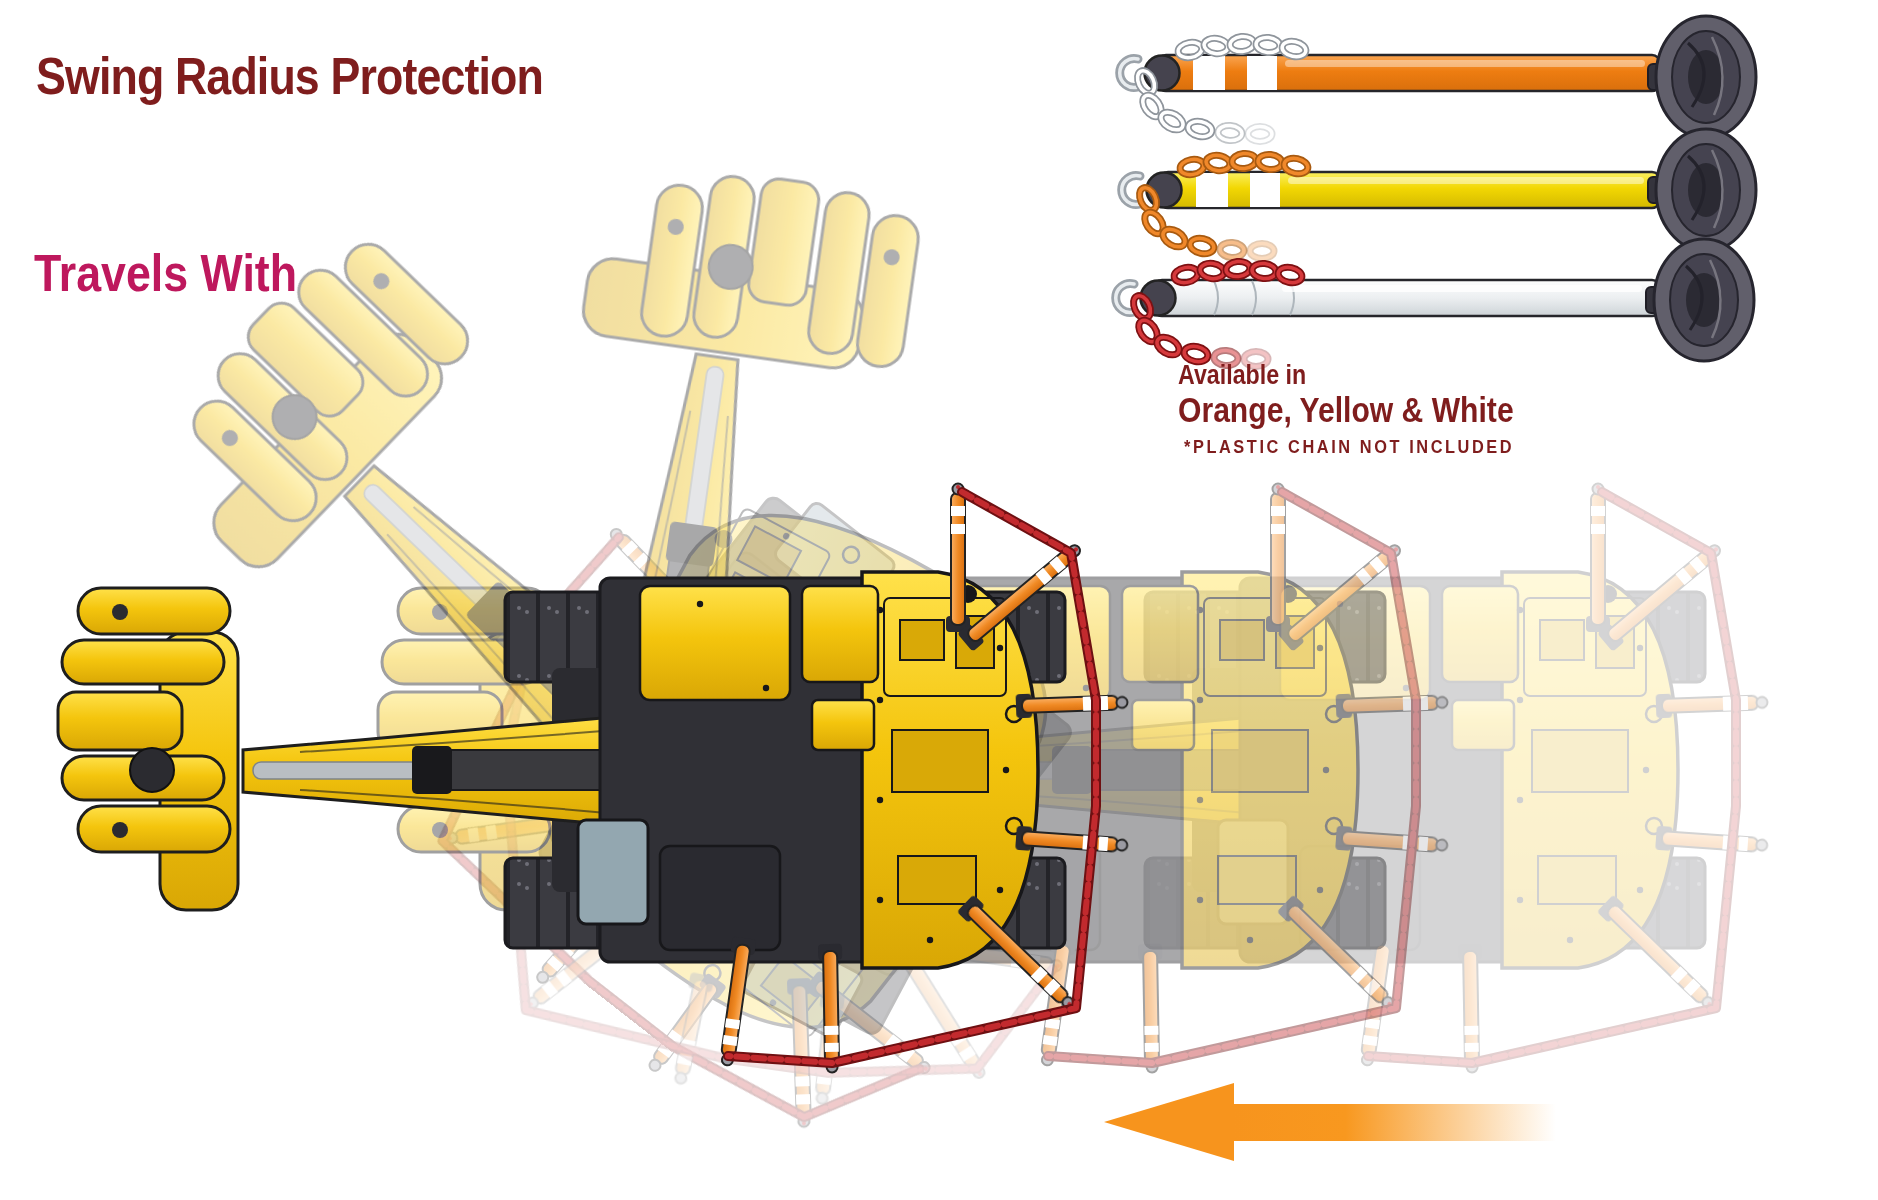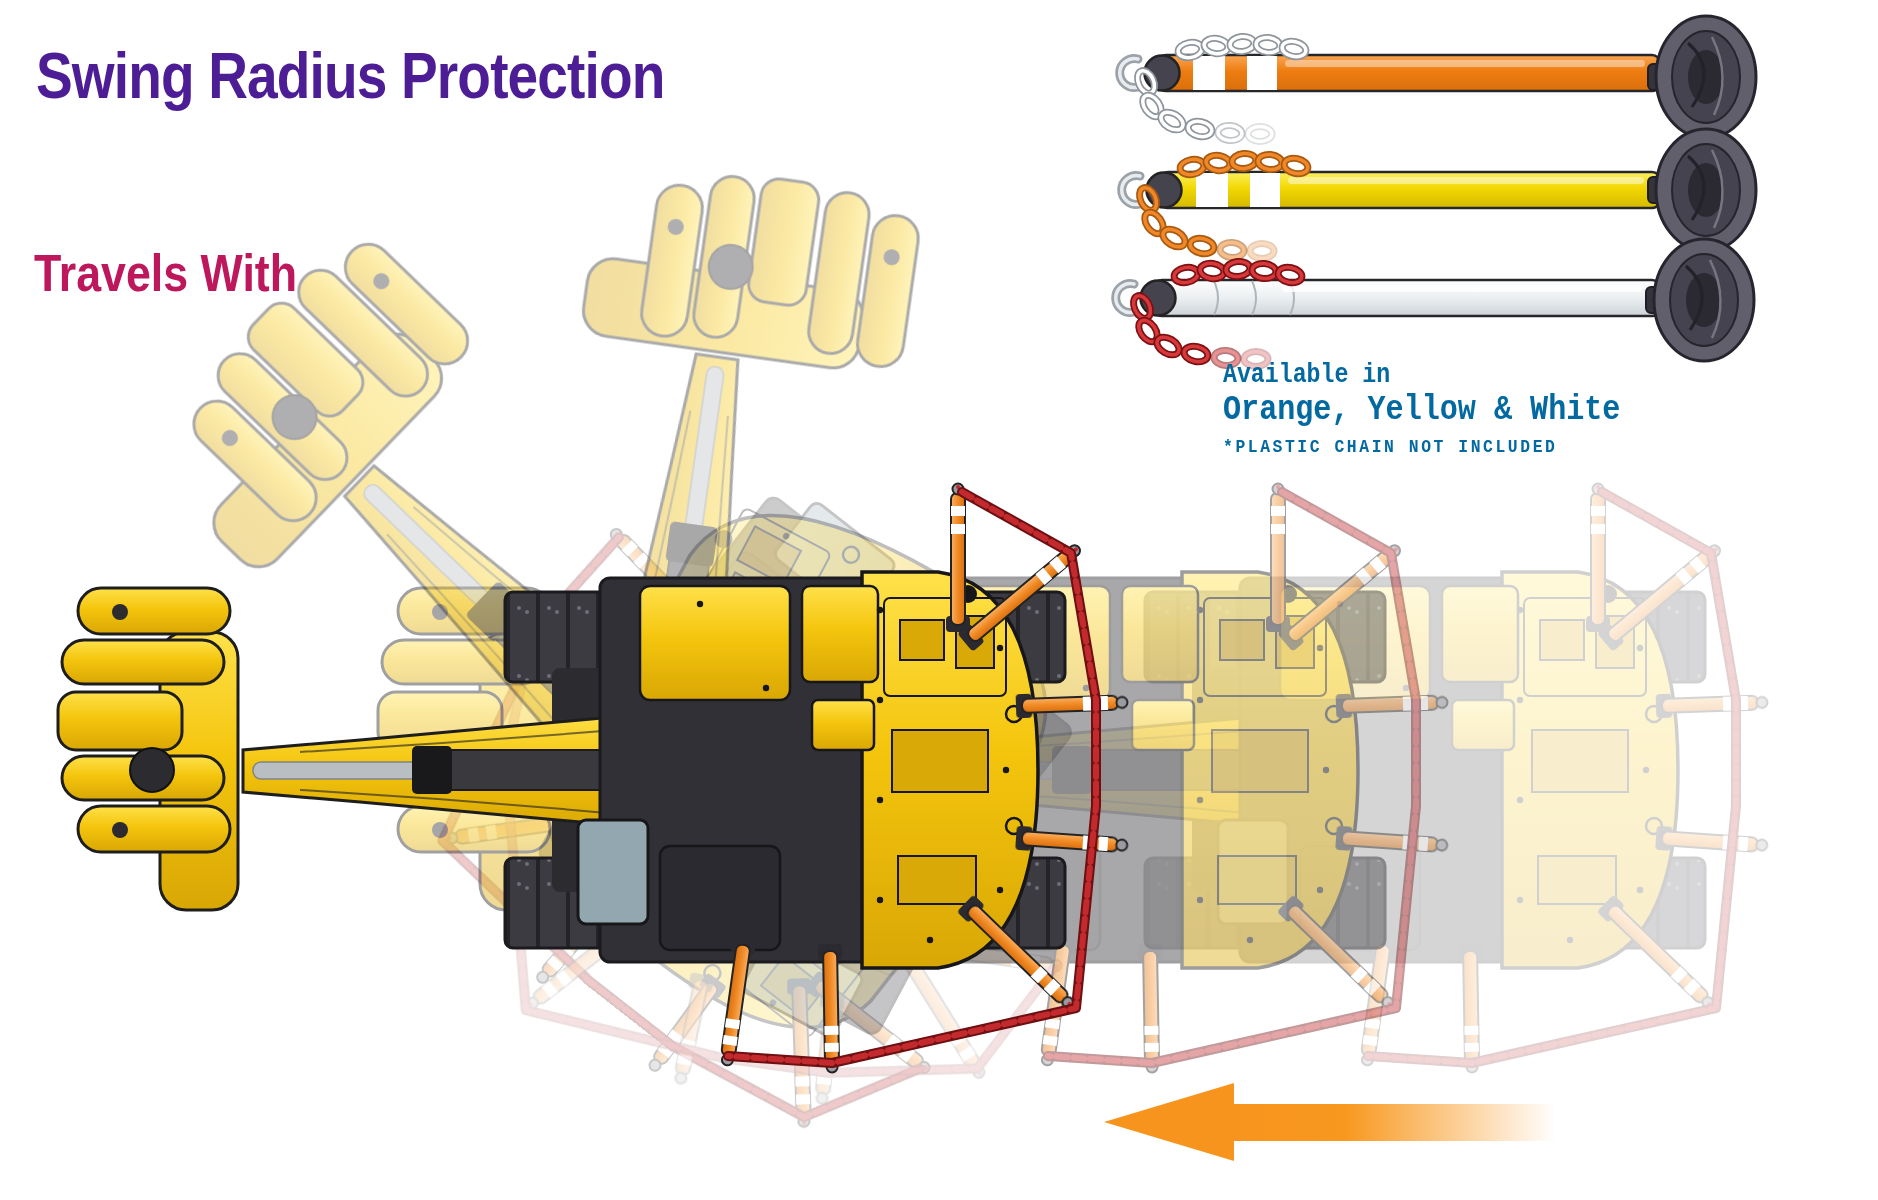--- a/index.html
+++ b/index.html
@@ -1,28 +1,28 @@
 <!DOCTYPE html>
 <html><head>
 <meta charset="utf-8">
 <style>
   html,body{margin:0;padding:0;background:#fff;}
   body{width:1878px;height:1200px;position:relative;overflow:hidden;
        font-family:"Liberation Sans", sans-serif;color:#231f20;}
   .stage{position:absolute;inset:0;width:1878px;height:1200px;}
   svg.art{position:absolute;left:0;top:0;width:1878px;height:1200px;display:block;}
   .cond{display:inline-block;transform:scaleX(.86);transform-origin:0 50%;white-space:nowrap;}
-  .title{position:absolute;left:36px;top:40px;font-size:64px;font-weight:700;
-         letter-spacing:-1px;color:#4c1d95;line-height:72px;}
+  .title{position:absolute;left:36px;top:40px;font-size:52px;font-weight:700;
+         letter-spacing:-1px;color:#7f1d1d;line-height:72px;}
   .subtitle{position:absolute;left:34px;top:244px;font-size:52px;font-weight:700;
             line-height:58px;color:#be185d;}
-  .avail{position:absolute;left:1223px;top:360px;color:#0369a1;font-family:Liberation Mono, monospace;}
+  .avail{position:absolute;left:1178px;top:360px;color:#7f1d1d;}
   .avail .l1{font-size:27px;font-weight:700;line-height:30px;}
   .avail .l2{font-size:35px;font-weight:700;line-height:40px;}
-  .avail .l3{font-size:19px;font-weight:700;letter-spacing:3px;line-height:26px;margin-top:4px;}
+  .avail .l3{font-size:19px;font-weight:700;letter-spacing:3px;line-height:26px;margin-top:4px;text-align:right;}
 </style>
 </head>
 <body>
 
 <div class="stage">
 
 <svg class="art" viewBox="0 0 1878 1200" xmlns="http://www.w3.org/2000/svg" xmlns:xlink="http://www.w3.org/1999/xlink">
   <defs>
     <linearGradient id="yg" x1="0" y1="0" x2="0" y2="1">
       <stop offset="0" stop-color="#FFE14A"></stop>

